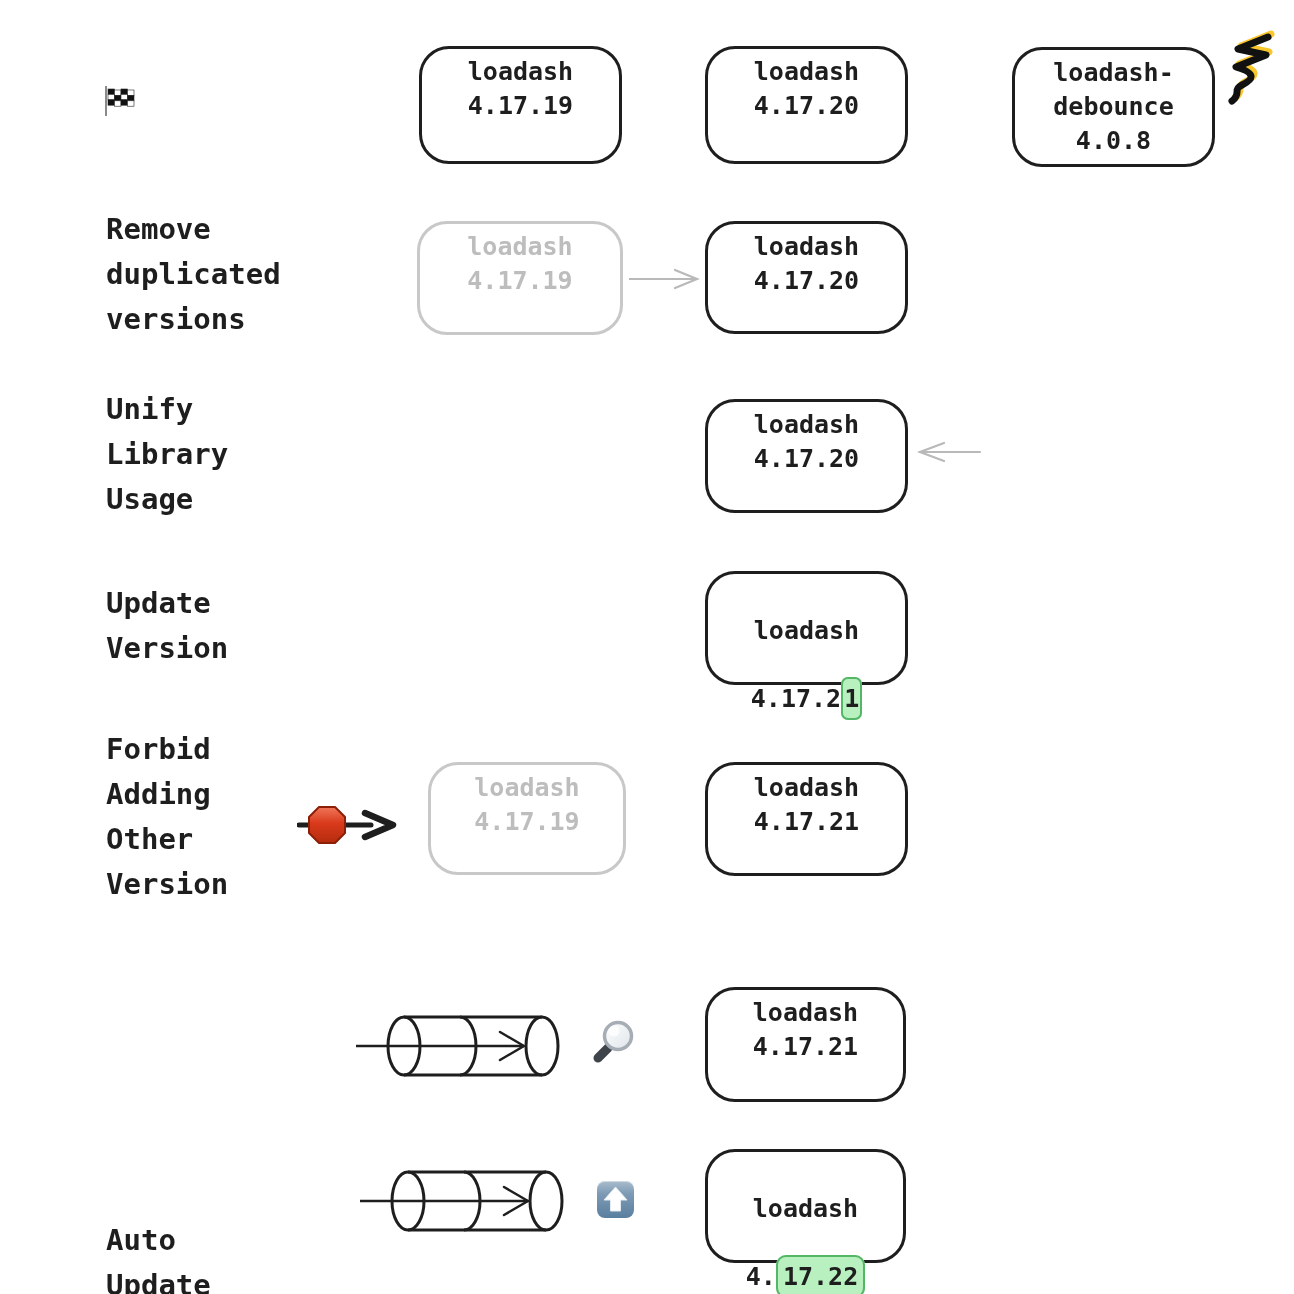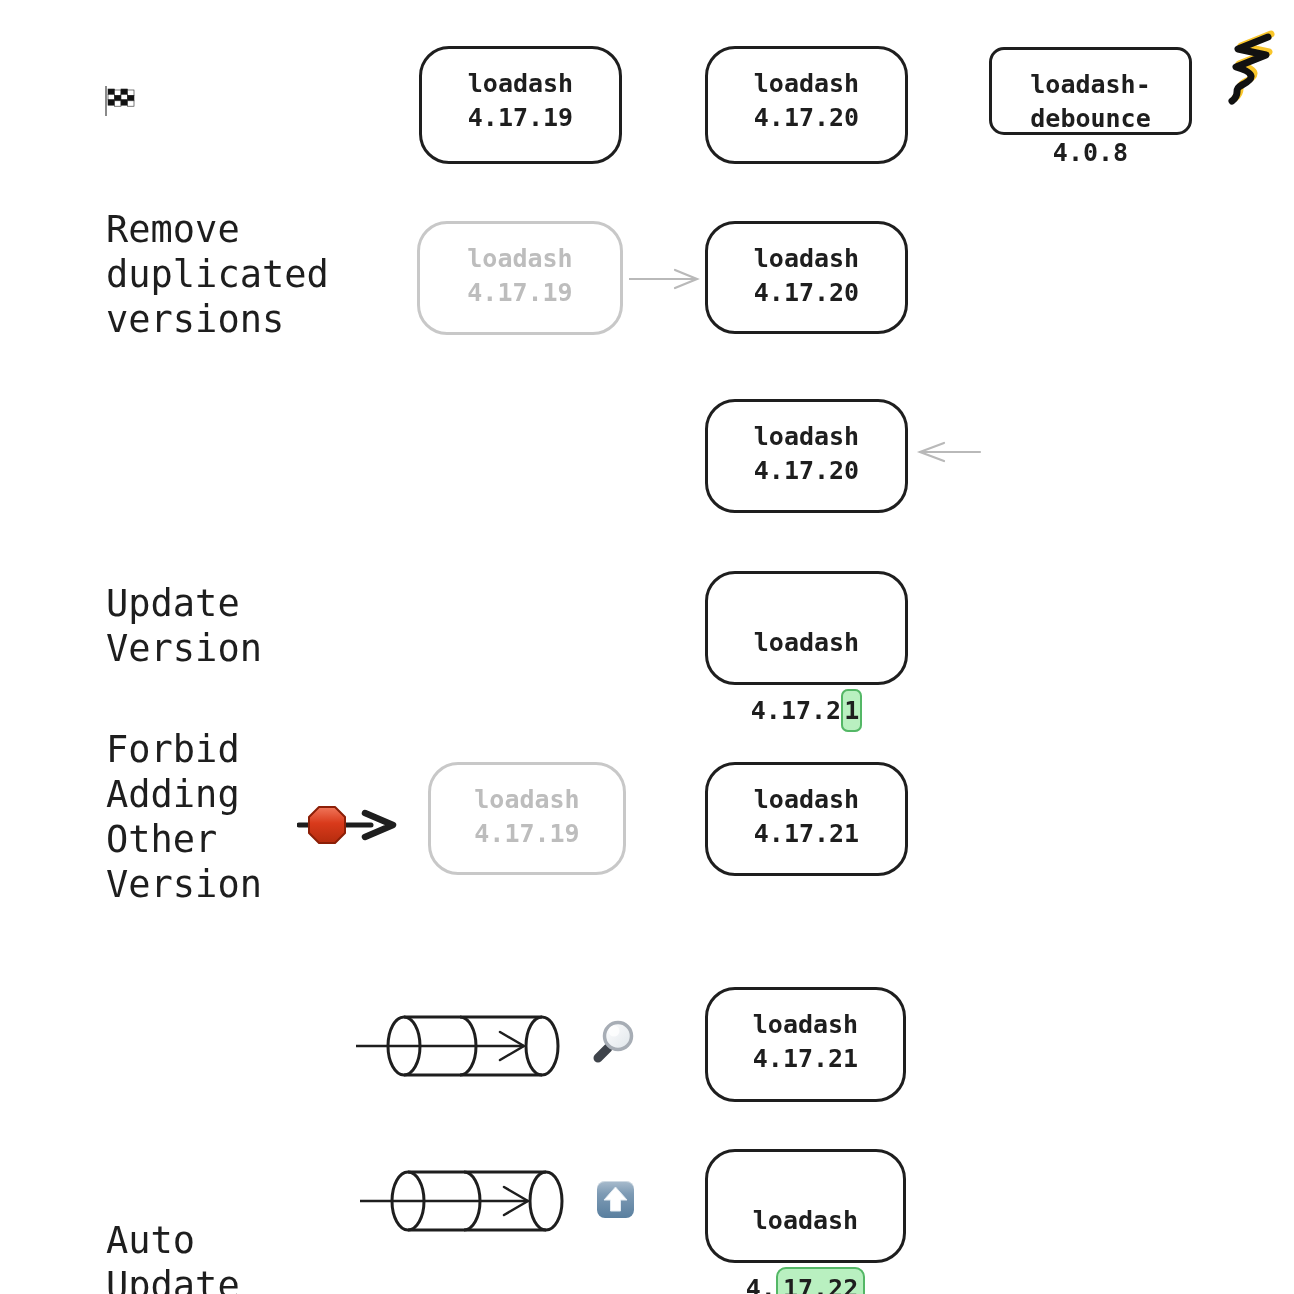--- a/index.html
+++ b/index.html
@@ -5,27 +5,27 @@
   html,body { margin:0; padding:0; background:#ffffff; }
   #canvas {
     position:relative; width:1294px; height:1294px; background:#ffffff;
     font-family:"DejaVu Sans Mono", monospace; color:#1e1e1e; overflow:hidden;
   }
   .abs { position:absolute; }
   .box {
     position:absolute; box-sizing:border-box;
     border:3px solid #1e1e1e; border-radius:30px;
     font-size:25px; font-weight:700; line-height:34px;
-    text-align:center; padding-top:18px;
+    text-align:center; padding-top:6px;
     white-space:pre-line; background:#ffffff; color:#1e1e1e;
   }
   .box.ghost { border-color:#c8c8c8; color:#bdbdbd; }
   .label {
     position:absolute; left:106px;
-    font-size:37px; font-weight:400; line-height:45px;
+    font-size:29px; font-weight:700; line-height:45px;
     white-space:pre-line; color:#1e1e1e;
   }
   .hl {
     background:#b9f0c0; border:2.5px solid #54b766;
     border-radius:7px; padding:5px 1px;
   }
   .hl.wide { padding:5px 5px; border-radius:10px; }
   .upbtn {
     position:absolute; width:37px; height:37px; border-radius:8px;
     background:linear-gradient(180deg,#a9bccd 0%,#7d9ab4 35%,#597f9f 100%);
@@ -55,21 +55,21 @@
       <rect x="25.5" y="17.8" width="6.5" height="5.4" fill="#fff"></rect>
     </g>
   </svg>
 
   <div class="box" style="left:419px; top:46px; width:203px; height:118px;">loadash
 4.17.19</div>
 
   <div class="box" style="left:705px; top:46px; width:203px; height:118px;">loadash
 4.17.20</div>
 
-  <div class="box" style="left:989px; top:47px; width:203px; height:88px;border-radius:15px;">loadash-
+  <div class="box" style="left:1012px; top:47px; width:203px; height:120px;">loadash-
 debounce
 4.0.8</div>
 
   <svg class="abs" style="left:1220px; top:27px;" width="56" height="82" viewBox="0 0 56 82">
     <g fill="none" stroke-linecap="round" stroke-linejoin="round">
       <path d="M48,10 L18,22 L46,28 L16,40 C36,46 34,52 22,58 C12,63 22,66 12,74" stroke="#f9c62b" stroke-width="7" transform="translate(3,-3)"></path>
       <path d="M48,10 L18,22 L46,28 L16,40 C36,46 34,52 22,58 C12,63 22,66 12,74" stroke="#111111" stroke-width="7"></path>
     </g>
   </svg>
 
@@ -83,20 +83,23 @@
   <svg class="abs" style="left:629px; top:266px;" width="72" height="26" viewBox="0 0 72 26">
     <g fill="none" stroke="#b9b9b9" stroke-width="2.2" stroke-linecap="round">
       <line x1="0" y1="13" x2="66" y2="13"></line>
       <path d="M46,4 L68,13 L46,22"></path>
     </g>
   </svg>
 
   <div class="box" style="left:705px; top:221px; width:203px; height:113px;">loadash
 4.17.20</div>
 
+  <div class="label" style="top:387px;">Unify
+Library
+Usage</div>
 
   <div class="box" style="left:705px; top:399px; width:203px; height:114px;">loadash
 4.17.20</div>
 
   <svg class="abs" style="left:916px; top:439px;" width="66" height="26" viewBox="0 0 66 26">
     <g fill="none" stroke="#b9b9b9" stroke-width="2.2" stroke-linecap="round">
       <line x1="4" y1="13" x2="64" y2="13"></line>
       <path d="M28,4 L4,13 L28,22"></path>
     </g>
   </svg>

